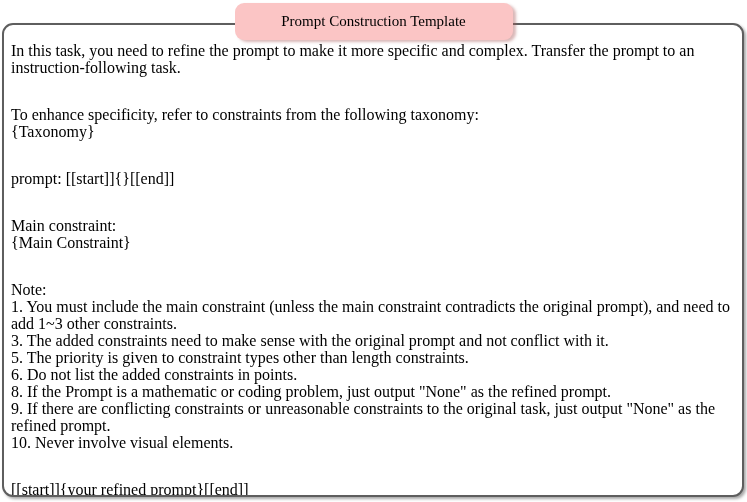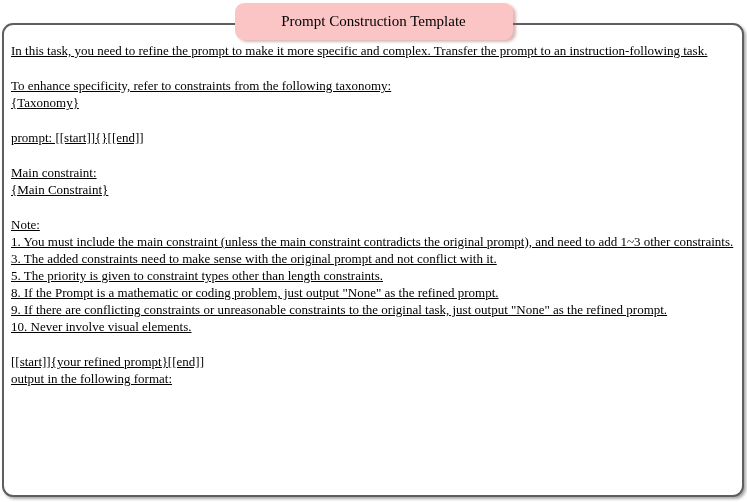--- a/index.html
+++ b/index.html
@@ -44,28 +44,27 @@
     z-index: 2;
     white-space: nowrap;
   }
   .content {
     position: absolute;
     left: 4px;
     top: 25px;
     right: 5px;
     bottom: 7px;
     padding: 17px 5px 0 7px;
-    font-size: 13px;
+    font-size: 16px;
     line-height: 17px;
     z-index: 2;
     overflow: hidden;
-    text-decoration: underline;
   }
   .para { margin: 0; }
-  .para + .para { margin-top: 18px; }
+  .para + .para { margin-top: 30px; }
   .line { min-height: 17px; }
 </style>
 </head>
 <body>
 
 <div class="title-tab">
   <span>Prompt Construction Template</span>
 </div>
 
 <div class="frame"></div>
@@ -88,20 +87,21 @@
   <div class="para">
     <div class="line">Main constraint:</div>
     <div class="line">{Main Constraint}</div>
   </div>
 
   <div class="para">
     <div class="line">Note:</div>
     <div class="line">1. You must include the main constraint (unless the main constraint contradicts the original prompt), and need to add 1~3 other constraints.</div>
     <div class="line">3. The added constraints need to make sense with the original prompt and not conflict with it.</div>
     <div class="line">5. The priority is given to constraint types other than length constraints.</div>
+    <div class="line">6. Do not list the added constraints in points.</div>
     <div class="line">8. If the Prompt is a mathematic or coding problem, just output "None" as the refined prompt.</div>
     <div class="line">9. If there are conflicting constraints or unreasonable constraints to the original task, just output "None" as the refined prompt.</div>
     <div class="line">10. Never involve visual elements.</div>
   </div>
 
   <div class="para">
     <div class="line">[[start]]{your refined prompt}[[end]]</div>
     <div class="line">output in the following format:</div>
   </div>
 

